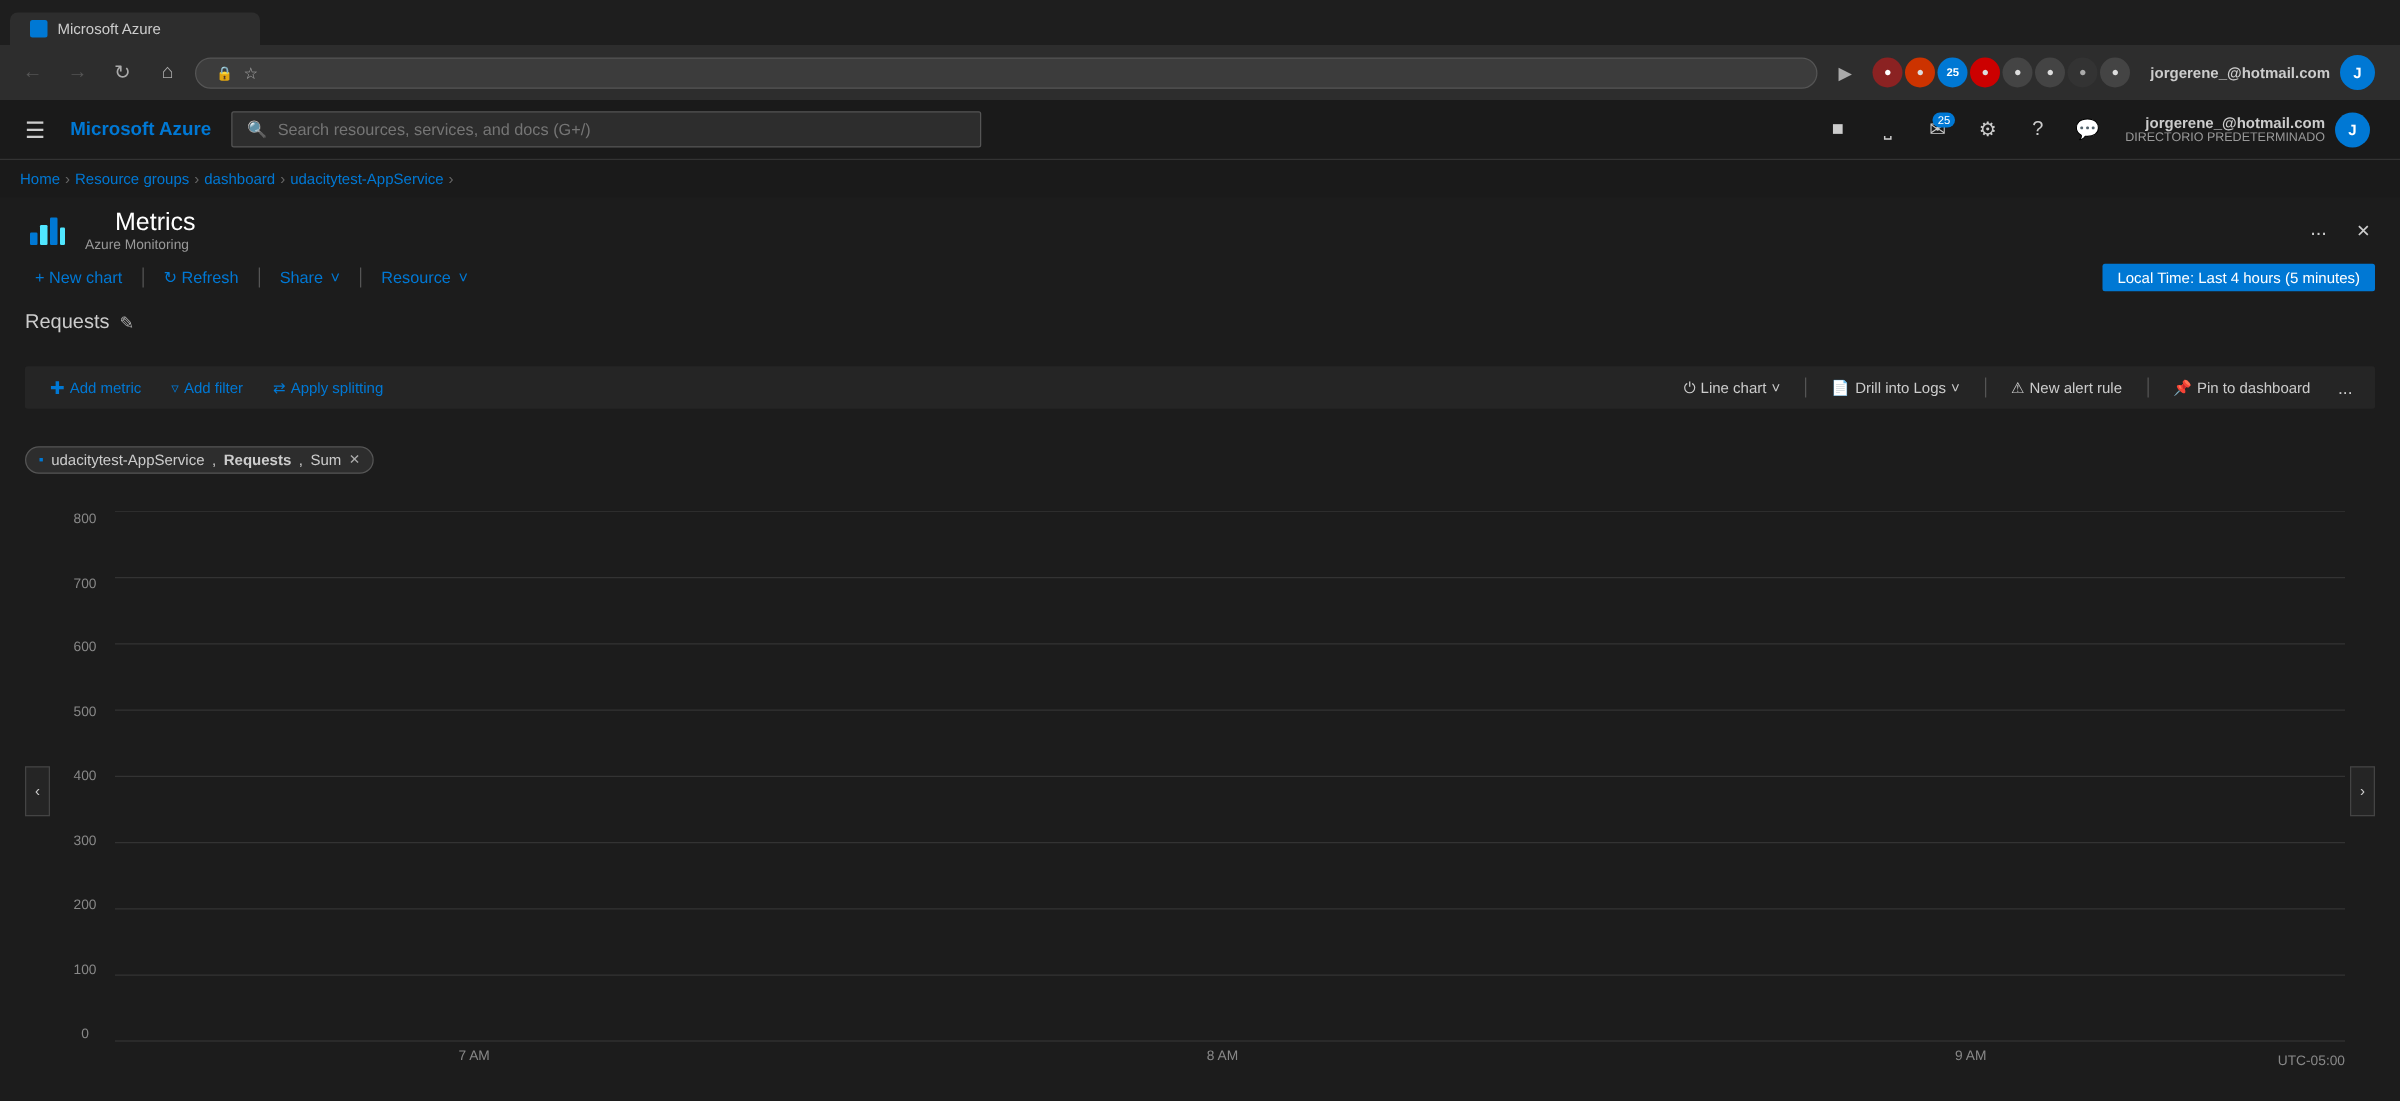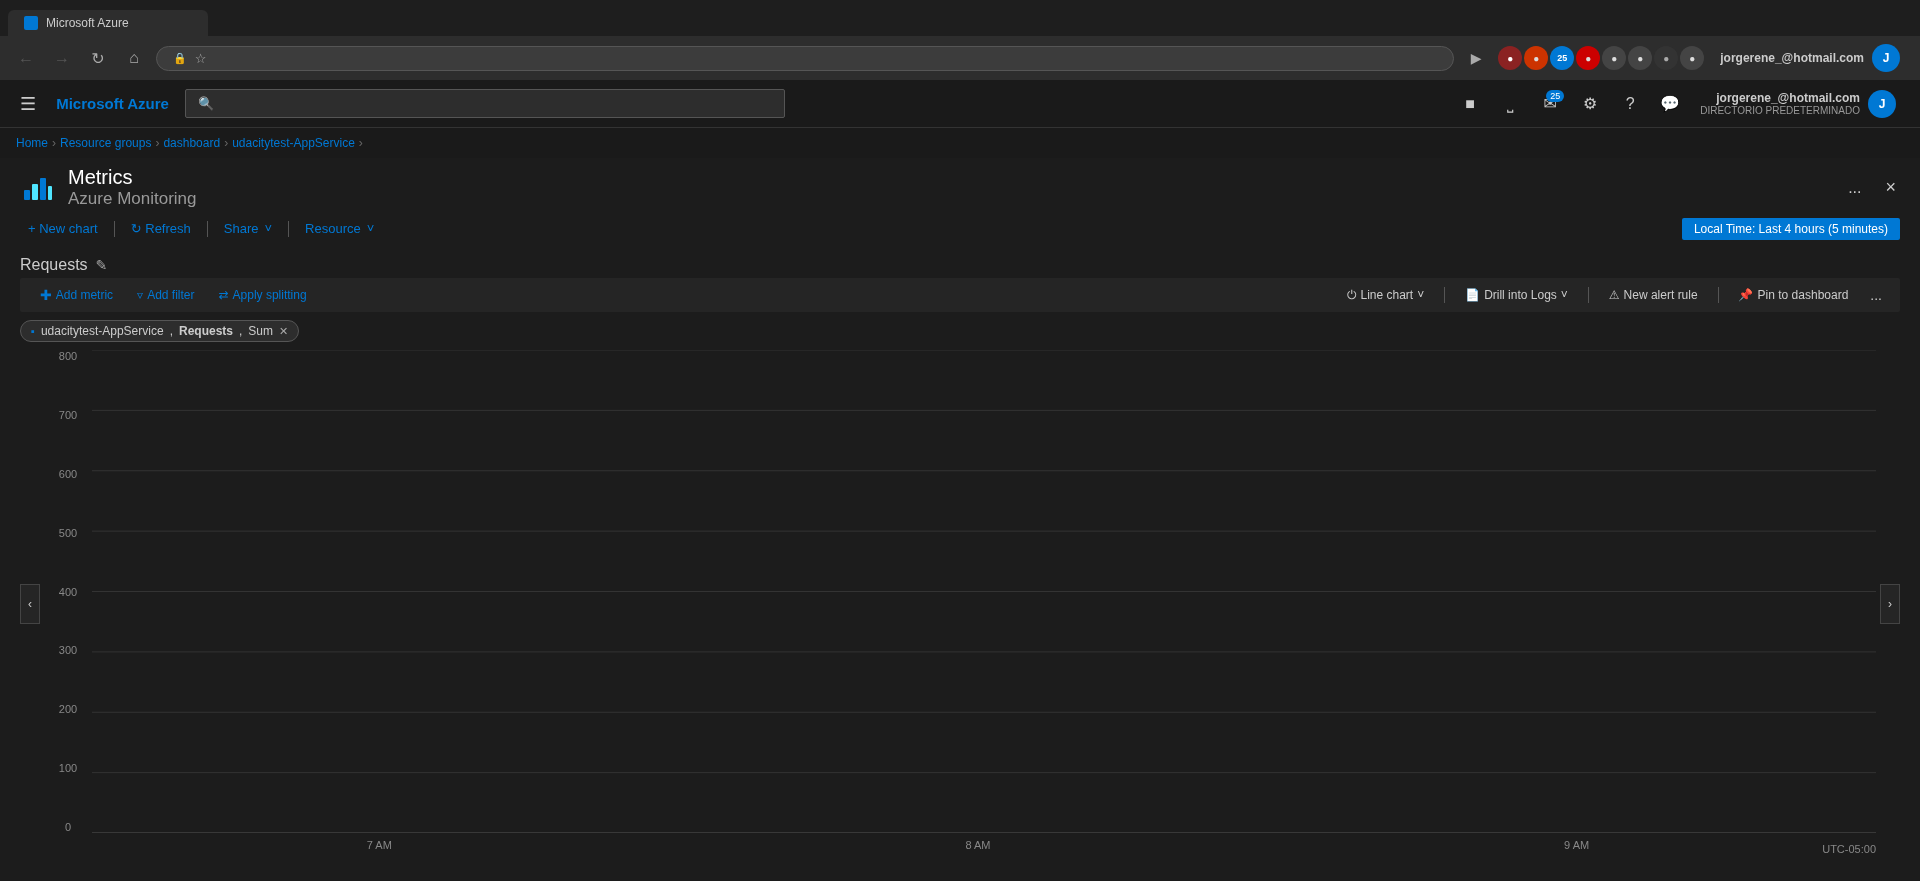--- a/index.html
+++ b/index.html
@@ -267,23 +267,24 @@
     }
     .metrics-icon {
       width: 32px;
       height: 32px;
     }
     .panel-title-area { flex: 1; }
     .panel-title {
       font-size: 20px;
       font-weight: 400;
       color: #fff;
+      margin-left: 24px;
     }
     .panel-subtitle {
-      font-size: 17px;
+      font-size: 11px;
       color: #999;
     }
     .panel-close-btn {
       background: none;
       border: none;
       color: #ccc;
       cursor: pointer;
       font-size: 18px;
       padding: 4px;
     }
@@ -327,20 +328,21 @@
       font-size: 12px;
     }
 
     
     .chart-section {
       background: #1c1c1c;
       padding: 0 20px;
       flex: 1;
       display: flex;
       flex-direction: column;
+      gap: 22px;
     }
 
     
     .chart-title-bar {
       display: flex;
       align-items: center;
       gap: 8px;
       padding: 8px 0 4px 0;
     }
     .chart-title {
@@ -563,20 +565,21 @@
   </div>
 </div>
 
 <div class="azure-portal">
 
   <div class="azure-topbar">
     <button class="hamburger-btn">☰</button>
     <span class="azure-logo">Microsoft Azure</span>
     <div class="azure-search">
       <span style="color:#aaa;">🔍</span>
+      <input type="text" placeholder="Search resources, services, and docs (G+/)" style="">
     </div>
     <div class="topbar-spacer"></div>
     <div class="topbar-icons">
       <button class="topbar-icon-btn" title="Cloud Shell">■</button>
       <button class="topbar-icon-btn" title="Directories">⎵</button>
       <button class="topbar-icon-btn" title="Notifications">
         ✉
         <span class="notification-badge">25</span>
       </button>
       <button class="topbar-icon-btn" title="Settings">⚙</button>

